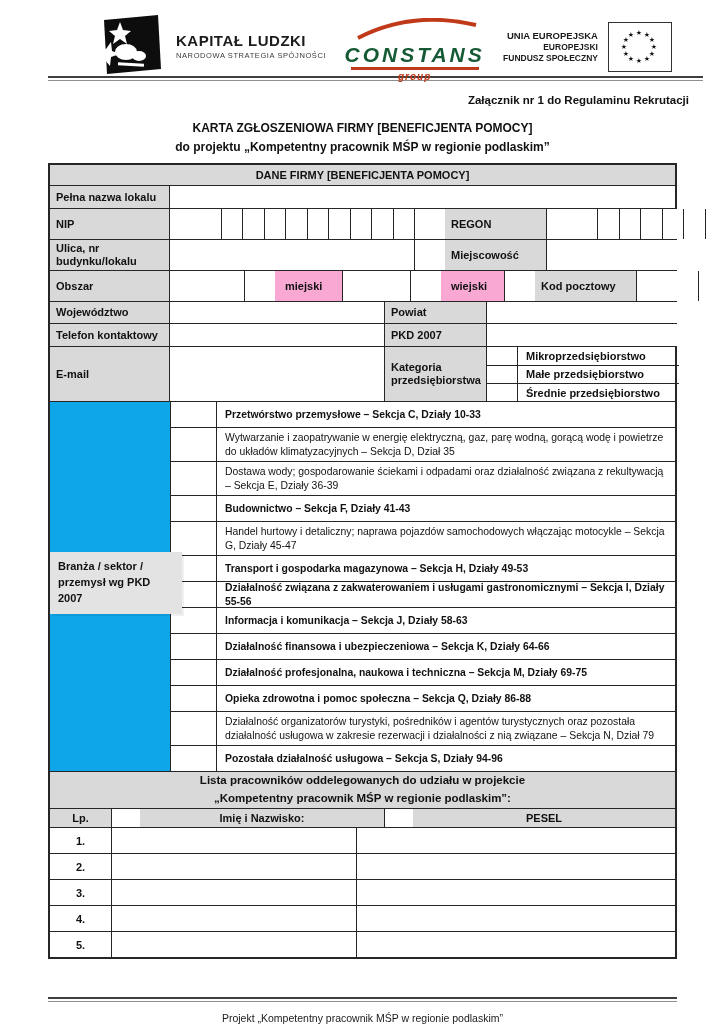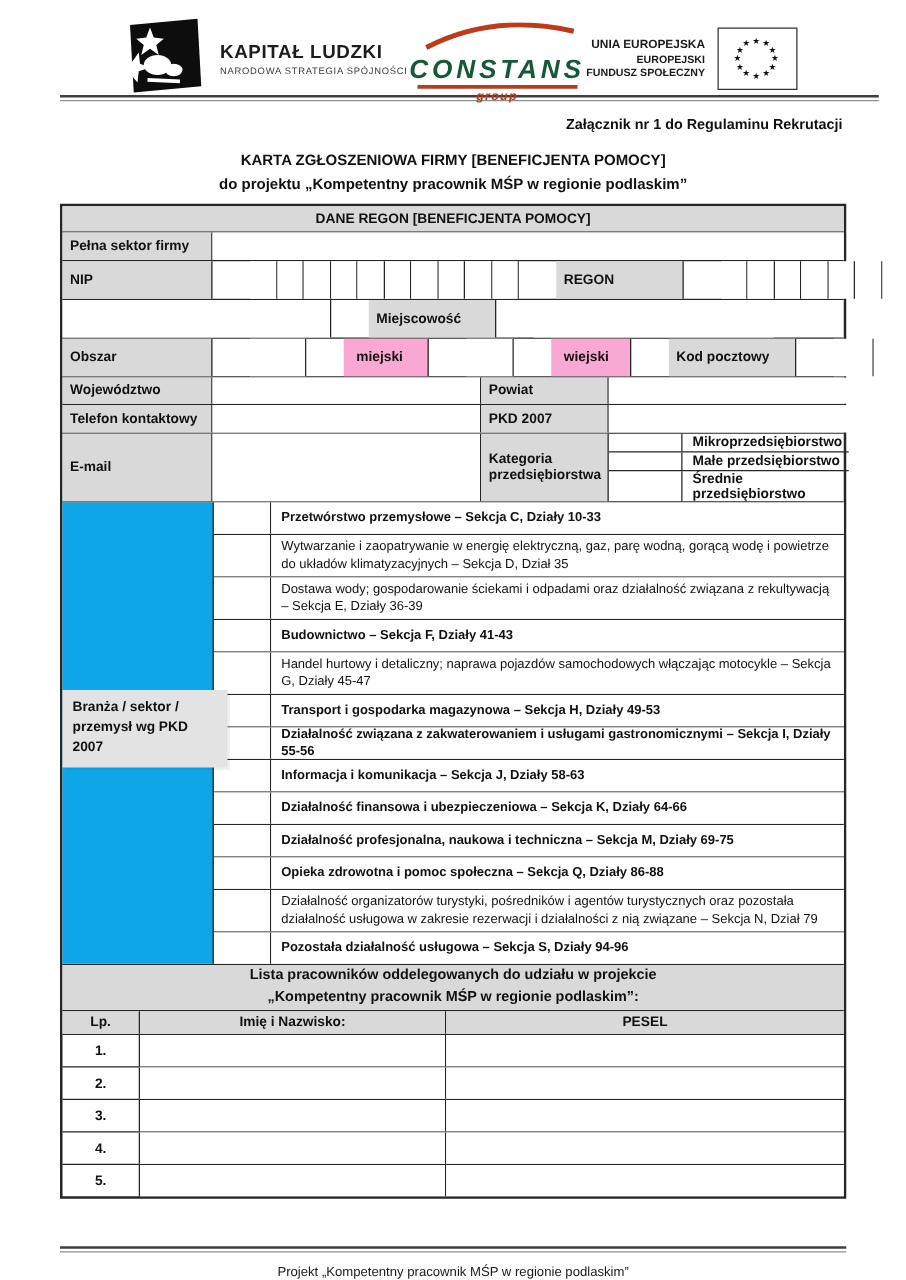--- a/index.html
+++ b/index.html
@@ -1,35 +1,35 @@
 <!DOCTYPE html>
 <html><head>
 <meta charset="utf-8">
 <style>
   html,body{margin:0;padding:0;background:#888;}
   .page{width:725px;height:1024px;background:#ffffff;position:relative;overflow:hidden;
         font-family:"Liberation Sans",sans-serif;color:#111;}
   
   .logos{display:flex;justify-content:space-between;align-items:flex-start;
-         padding:12px 87px 0 84px;height:76px;box-sizing:border-box;}
+         padding:12px 53px 0 84px;height:76px;box-sizing:border-box;}
   .kl-logo{display:flex;align-items:center;gap:10px;}
   .kl-text .t1{font-size:15px;font-weight:bold;color:#1c1c1c;letter-spacing:.5px;}
   .kl-text .t2{font-size:7.5px;color:#3a3a3a;letter-spacing:.6px;margin-top:2px;}
   .constans{display:flex;flex-direction:column;align-items:center;margin-top:6px;font-style:italic;}
   .constans .cname{font-size:21px;font-weight:bold;letter-spacing:3px;color:#155a35;line-height:1;}
   .constans .cline{width:128px;height:3px;background:#c03a1a;margin-top:2px;}
   .constans .cgroup{font-size:10px;font-weight:bold;color:#c03a1a;margin-top:1px;letter-spacing:1px;}
   .eu{display:flex;align-items:center;gap:10px;margin-top:10px;}
   .eu-text{text-align:right;line-height:1.25;}
   .eu-text .e1{font-size:9.5px;font-weight:bold;color:#1c1c1c;}
   .eu-text .e2,.eu-text .e3{font-size:8.5px;color:#1c1c1c;font-weight:bold;}
   .eu-flag{border:1.5px solid #333;width:64px;height:50px;box-sizing:border-box;background:#fff;}
   .hr-double{margin:0 22px 0 48px;height:2px;border-top:2px solid #3f3f3f;border-bottom:1px solid #8f8f8f;}
   
-  .attachment{margin-top:13px;padding-right:51px;text-align:right;
+  .attachment{margin-top:13px;padding-right:36px;text-align:right;
               font-size:11.5px;font-weight:bold;}
   .doc-title{margin-top:13px;text-align:center;font-size:12px;font-weight:bold;line-height:1.55;}
   
   .ftable{margin:7px 48px 0 48px;border:2.5px solid #262626;font-size:11px;}
   .frow{display:flex;border-bottom:1.5px solid #262626;align-items:stretch;}
   .frow:last-child{border-bottom:none;}
   .cell{border-right:1.5px solid #262626;box-sizing:border-box;display:flex;align-items:center;}
   .cell:last-child{border-right:none;}
   .lbl{background:#d9d9d9;font-weight:bold;padding:2px 6px;line-height:1.2;}
   .val{background:#fff;}
@@ -38,21 +38,21 @@
   .w-rlabel{width:102px;flex:none;}
   .w-rarea{width:192px;flex:none;}
   .h20{height:20px;} .h22{height:22px;} .h30{height:30px;gap:30px;} .h21{height:21px;} .h54{height:54px;}
   .section-head{justify-content:center;background:#d9d9d9;font-weight:bold;width:100%;}
   .boxes{display:flex;width:100%;height:100%;}
   .box{flex:1;border-right:1.5px solid #262626;background:#fff;display:flex;align-items:center;justify-content:center;font-weight:bold;}
   .box:last-child{border-right:none;}
   .opt-lbl{font-weight:bold;padding-left:10px;background:#f9a8d4;}
   
   .cat-rows{display:flex;flex-direction:column;width:100%;height:100%;}
-  .cat-row{display:flex;flex:1;border-bottom:1.5px solid #262626;padding-left:28px;}
+  .cat-row{display:flex;flex:1;border-bottom:1.5px solid #262626;}
   .cat-row:last-child{border-bottom:none;}
   .cat-cb{width:30px;flex:none;border-right:1.5px solid #262626;}
   .cat-txt{flex:1;display:flex;align-items:center;padding-left:8px;font-weight:bold;}
   
   .ind-wrap{display:flex;}
   .ind-left{width:120px;flex:none;background:#0ea5e9;border-right:1.5px solid #262626;position:relative;}
   .ind-label{position:absolute;left:0;top:150px;width:118px;background:#e3e3e3;
              padding:7px 6px 7px 8px;font-weight:bold;line-height:1.45;z-index:2;
              box-shadow:2px 2px 0 rgba(0,0,0,0.06);}
   .ind-rows{flex:1;display:flex;flex-direction:column;}
@@ -61,21 +61,21 @@
   .ind-row.single{height:25px;font-weight:bold;} .ind-row.double{height:33px;}
   .ind-cb{width:45px;flex:none;border-right:1.5px solid #262626;background:#fff;}
   .ind-txt{flex:1;display:flex;align-items:center;padding:1px 8px;font-size:10.4px;line-height:1.3;background:#fff;}
   
   .list-title{flex-direction:column;justify-content:center;text-align:center;
               background:#d9d9d9;font-weight:bold;width:100%;line-height:1.55;font-size:11.5px;}
   .col-lp{width:62px;flex:none;justify-content:center;}
   .col-name{width:245px;flex:none;justify-content:center;}
   .col-pesel{flex:1;justify-content:center;}
   .num{font-weight:bold;}
-  .h18{height:18px;} .h25{height:25px;}
+  .h18{height:18px;gap:28px;} .h25{height:25px;}
   
   .footer-rule{margin-top:38px;}
   .footer-text{margin-top:9px;text-align:center;font-size:10.5px;line-height:1.5;color:#1a1a1a;}
 </style>
 </head>
 <body>
 
 <div class="page">
 
   <div class="logos">
@@ -138,25 +138,25 @@
 
   <div class="attachment">Załącznik nr 1 do Regulaminu Rekrutacji</div>
   <div class="doc-title">
     <div>KARTA ZGŁOSZENIOWA FIRMY [BENEFICJENTA POMOCY]</div>
     <div>do projektu „Kompetentny pracownik MŚP w regionie podlaskim”</div>
   </div>
 
   <div class="ftable">
 
     <div class="frow h20">
-      <div class="cell section-head">DANE REGON [BENEFICJENTA POMOCY]</div>
+      <div class="cell section-head">DANE FIRMY [BENEFICJENTA POMOCY]</div>
     </div>
 
     <div class="frow h22">
-      <div class="cell lbl w-label">Pełna sektor firmy</div>
+      <div class="cell lbl w-label">Pełna nazwa lokalu</div>
       <div class="cell val" style="flex:1"></div>
     </div>
 
     <div class="frow h30">
       <div class="cell lbl w-label">NIP</div>
       <div class="cell w-mid" style="padding:0">
         <div class="boxes">
           <div class="box"></div>
           <div class="box"></div>
           <div class="box"></div>
@@ -179,20 +179,21 @@
           <div class="box"></div>
           <div class="box"></div>
           <div class="box"></div>
           <div class="box"></div>
           <div class="box"></div>
         </div>
       </div>
     </div>
 
     <div class="frow h30">
+      <div class="cell lbl w-label">Ulica, nr budynku/lokalu</div>
       <div class="cell val w-mid"></div>
       <div class="cell lbl w-rlabel">Miejscowość</div>
       <div class="cell val w-rarea"></div>
     </div>
 
     <div class="frow h30">
       <div class="cell lbl w-label">Obszar</div>
       <div class="cell val" style="width:45px;flex:none"></div>
       <div class="cell opt-lbl" style="width:68px;flex:none">miejski</div>
       <div class="cell val" style="width:38px;flex:none"></div>

